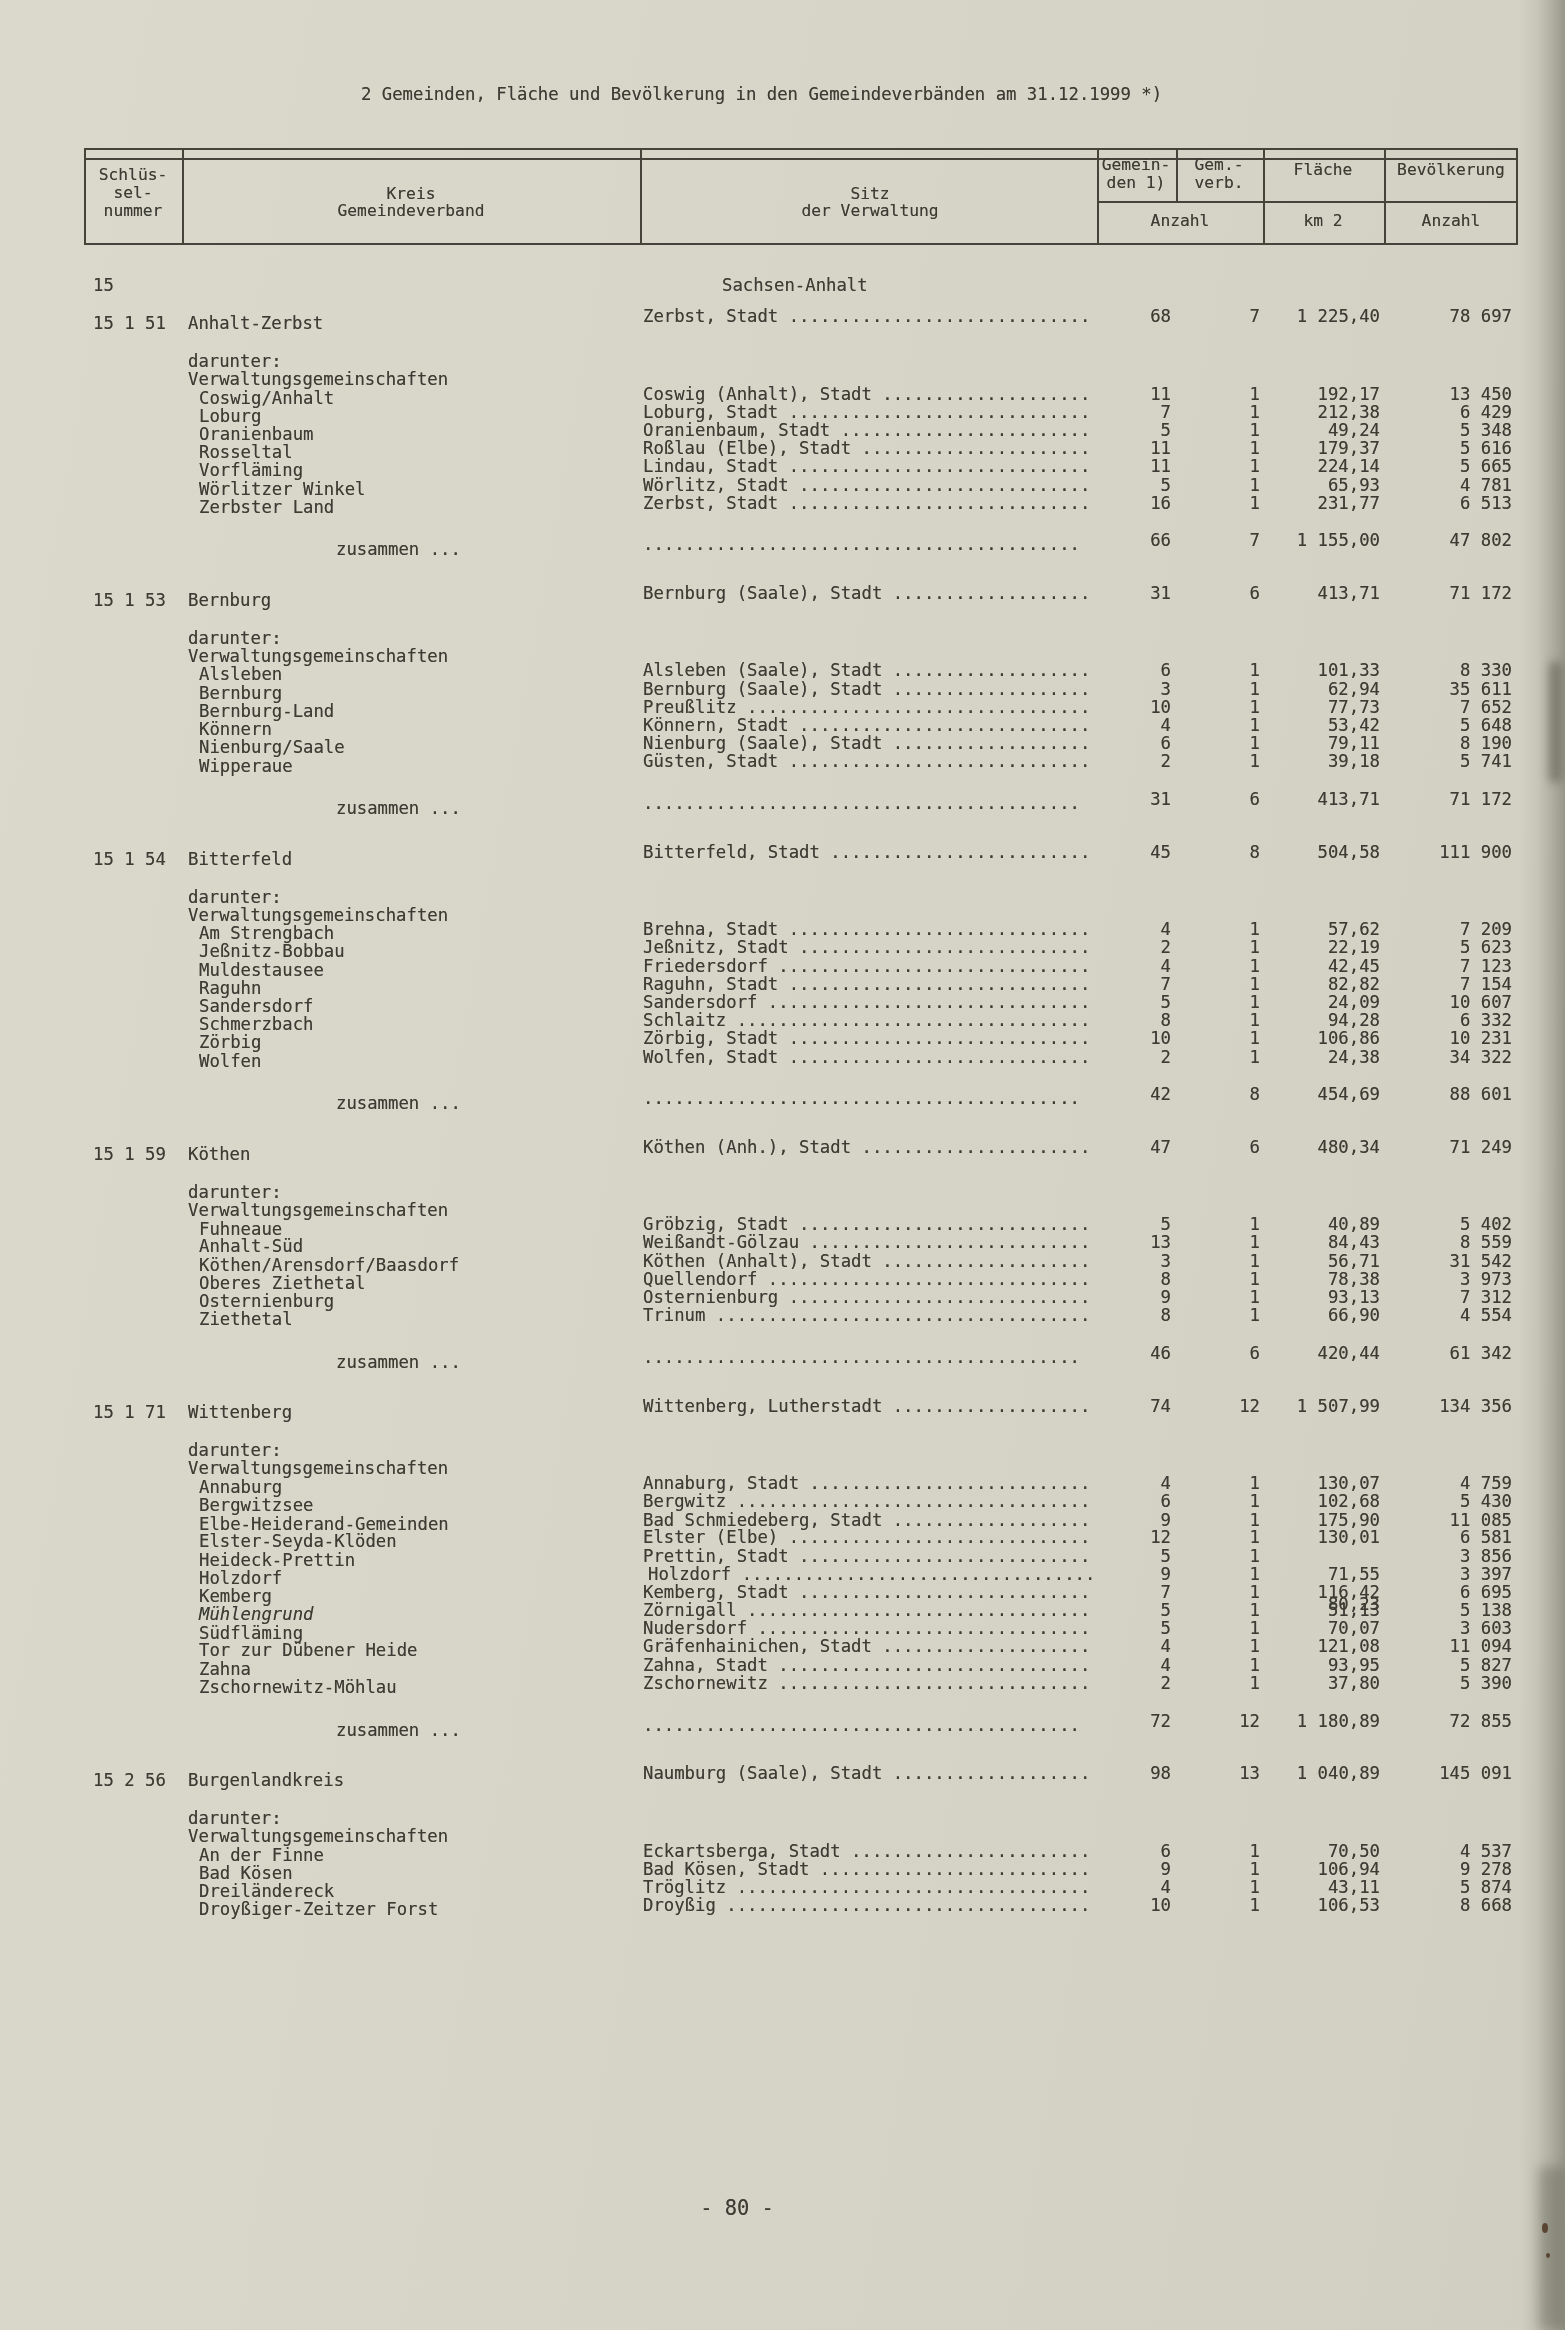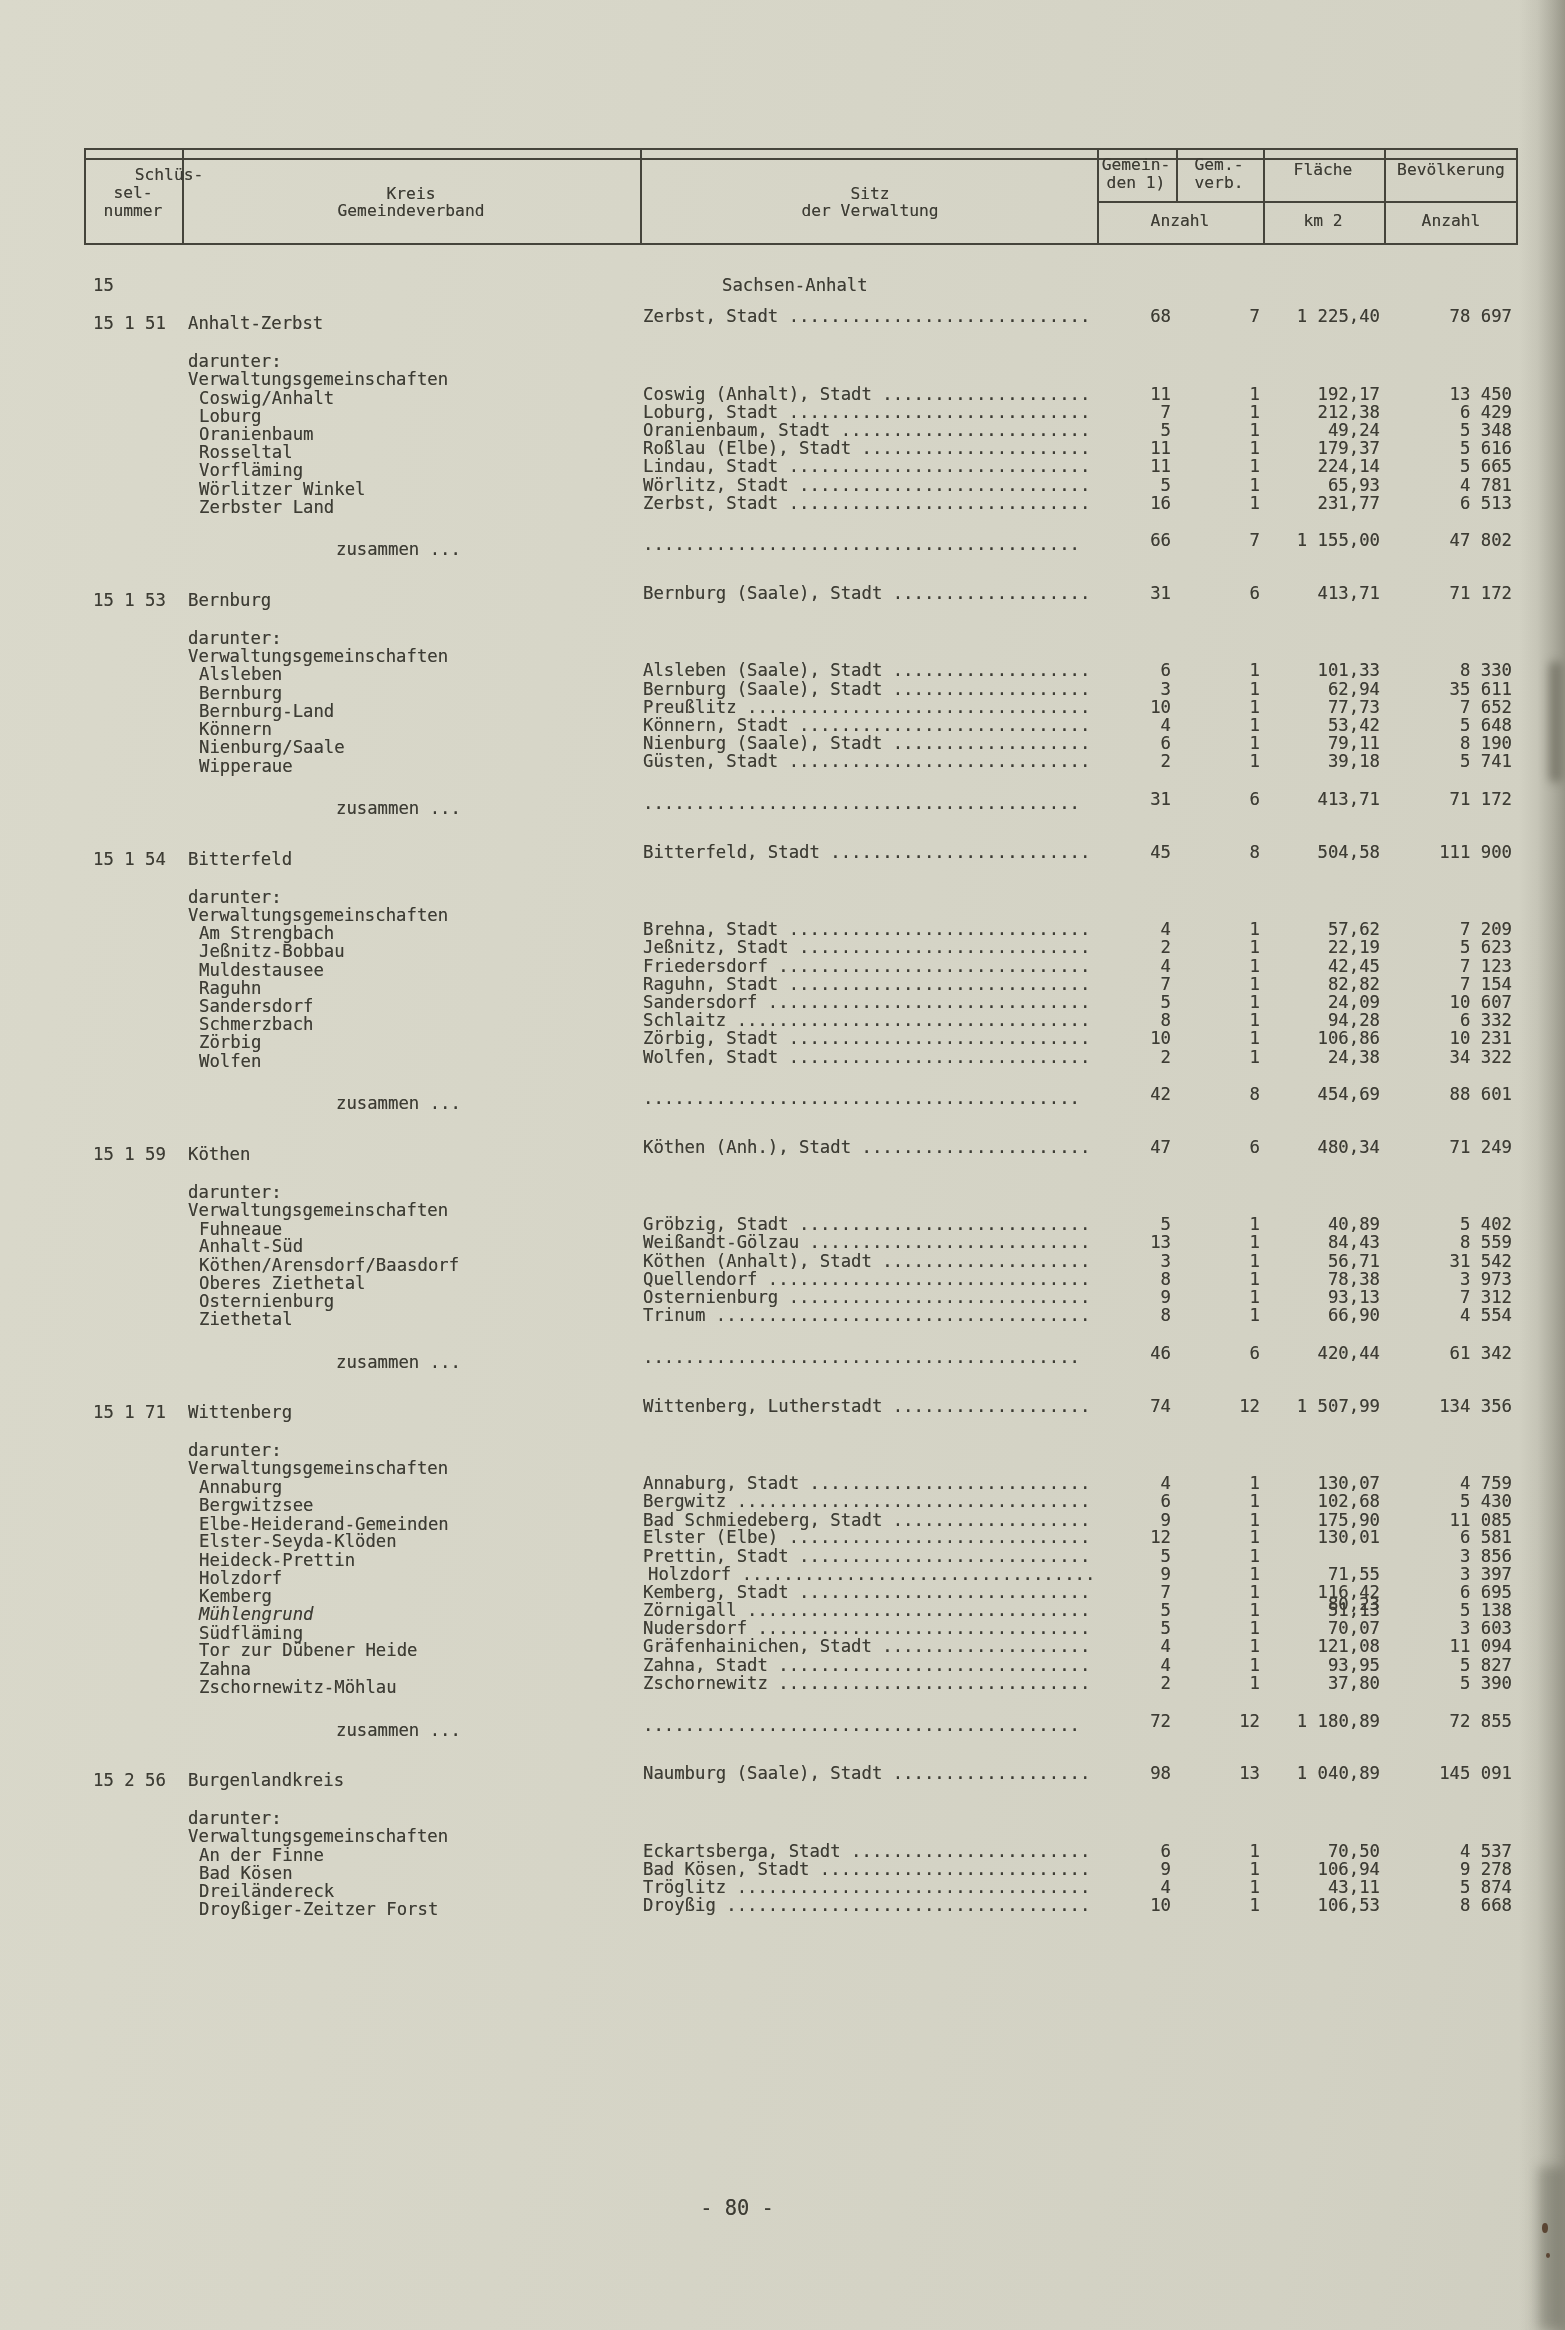--- a/index.html
+++ b/index.html
@@ -41,37 +41,38 @@
     position:absolute;right:0;top:2167px;width:27.5px;height:163px;
     background:rgba(70,68,56,0.30);filter:blur(6.1px);
   }
   .speck{position:absolute;background:#5a4533;border-radius:50%;}
 </style>
 </head>
 <body>
 
 <div class="page">
 
+  <div class="t title" style="left:361px;top:84px;">2 Gemeinden, Fläche und Bevölkerung in den Gemeindeverbänden am 31.12.1999 *)</div>
 
   <div>
     <div class="hl" style="left:84px;top:148px;width:1433px;height:1.5px;"></div>
     <div class="hl" style="left:84px;top:158px;width:1433px;height:1.5px;"></div>
     <div class="hl" style="left:1097px;top:201px;width:420px;height:1.5px;"></div>
     <div class="hl" style="left:84px;top:243px;width:1433px;height:2px;"></div>
 
     <div class="vl" style="left:84px;top:148px;width:1.5px;height:97px;"></div>
     <div class="vl" style="left:182px;top:148px;width:1.5px;height:97px;"></div>
     <div class="vl" style="left:640px;top:148px;width:1.5px;height:97px;"></div>
     <div class="vl" style="left:1097px;top:148px;width:1.5px;height:97px;"></div>
     <div class="vl" style="left:1176px;top:148px;width:1.5px;height:55px;"></div>
     <div class="vl" style="left:1263px;top:148px;width:1.5px;height:97px;"></div>
     <div class="vl" style="left:1384px;top:148px;width:1.5px;height:97px;"></div>
     <div class="vl" style="left:1516px;top:148px;width:1.5px;height:97px;"></div>
 
-    <div class="t hd ctr" style="left:133px;top:165px;margin-left:36px;">Schlüs-</div>
+    <div class="t hd ctr" style="left:133px;top:165px;">Schlüs-</div>
     <div class="t hd ctr" style="left:133px;top:183px;">sel-</div>
     <div class="t hd ctr" style="left:133px;top:201px;">nummer</div>
 
     <div class="t hd ctr" style="left:411px;top:184px;">Kreis</div>
     <div class="t hd ctr" style="left:411px;top:201px;">Gemeindeverband</div>
 
     <div class="t hd ctr" style="left:870px;top:184px;">Sitz</div>
     <div class="t hd ctr" style="left:870px;top:201px;">der Verwaltung</div>
 
     <div class="t hd ctr" style="left:1136px;top:155px;">Gemein-</div>

